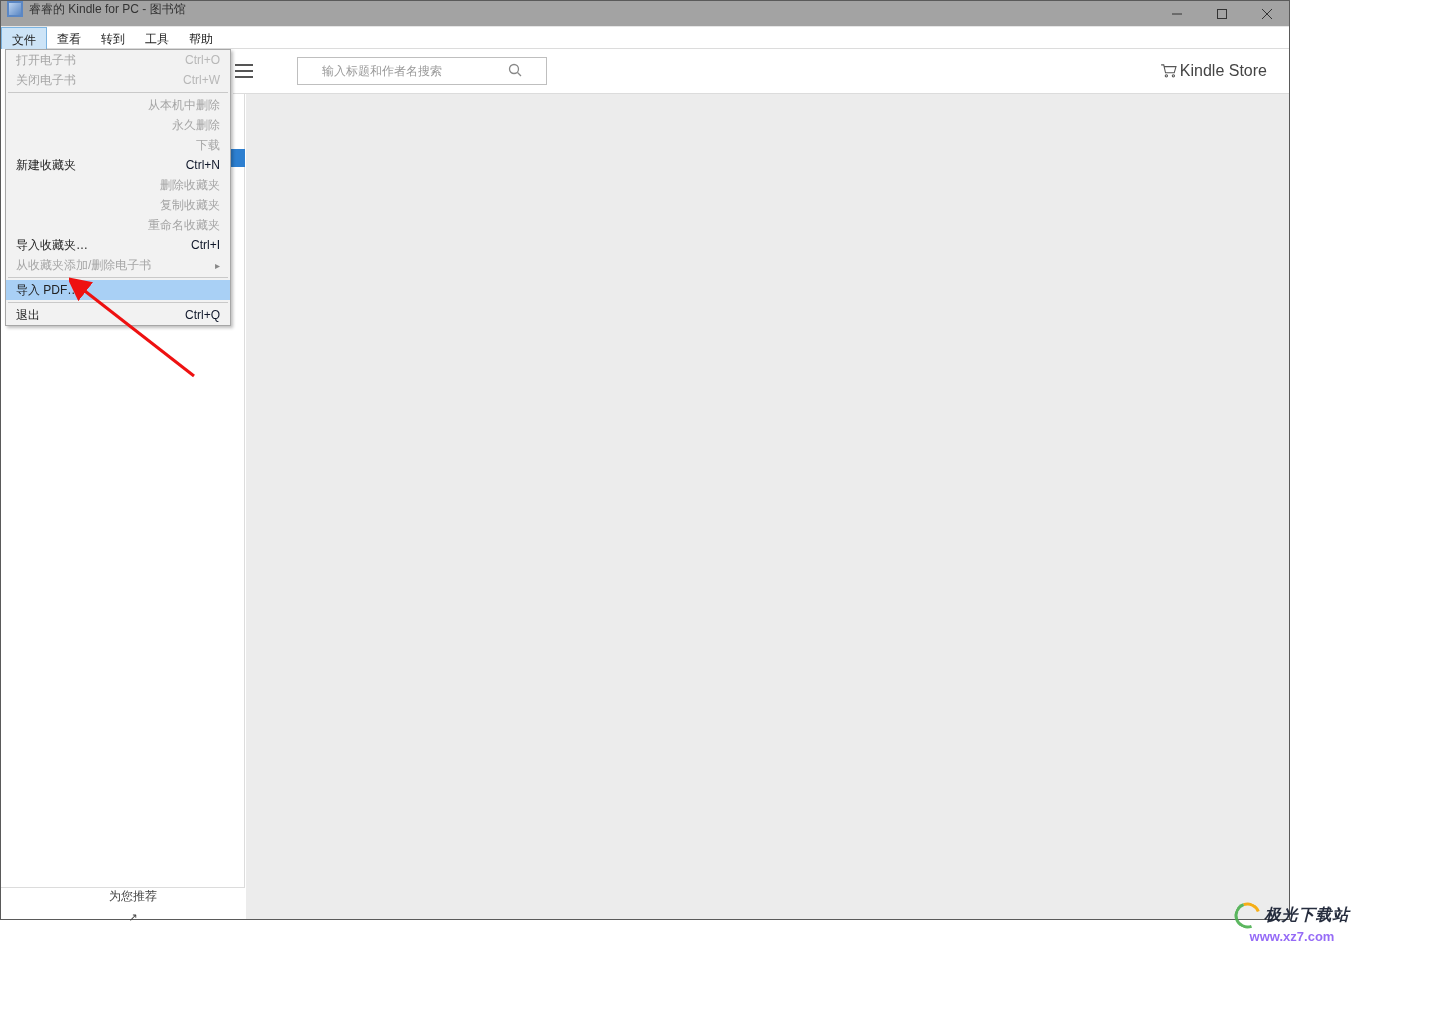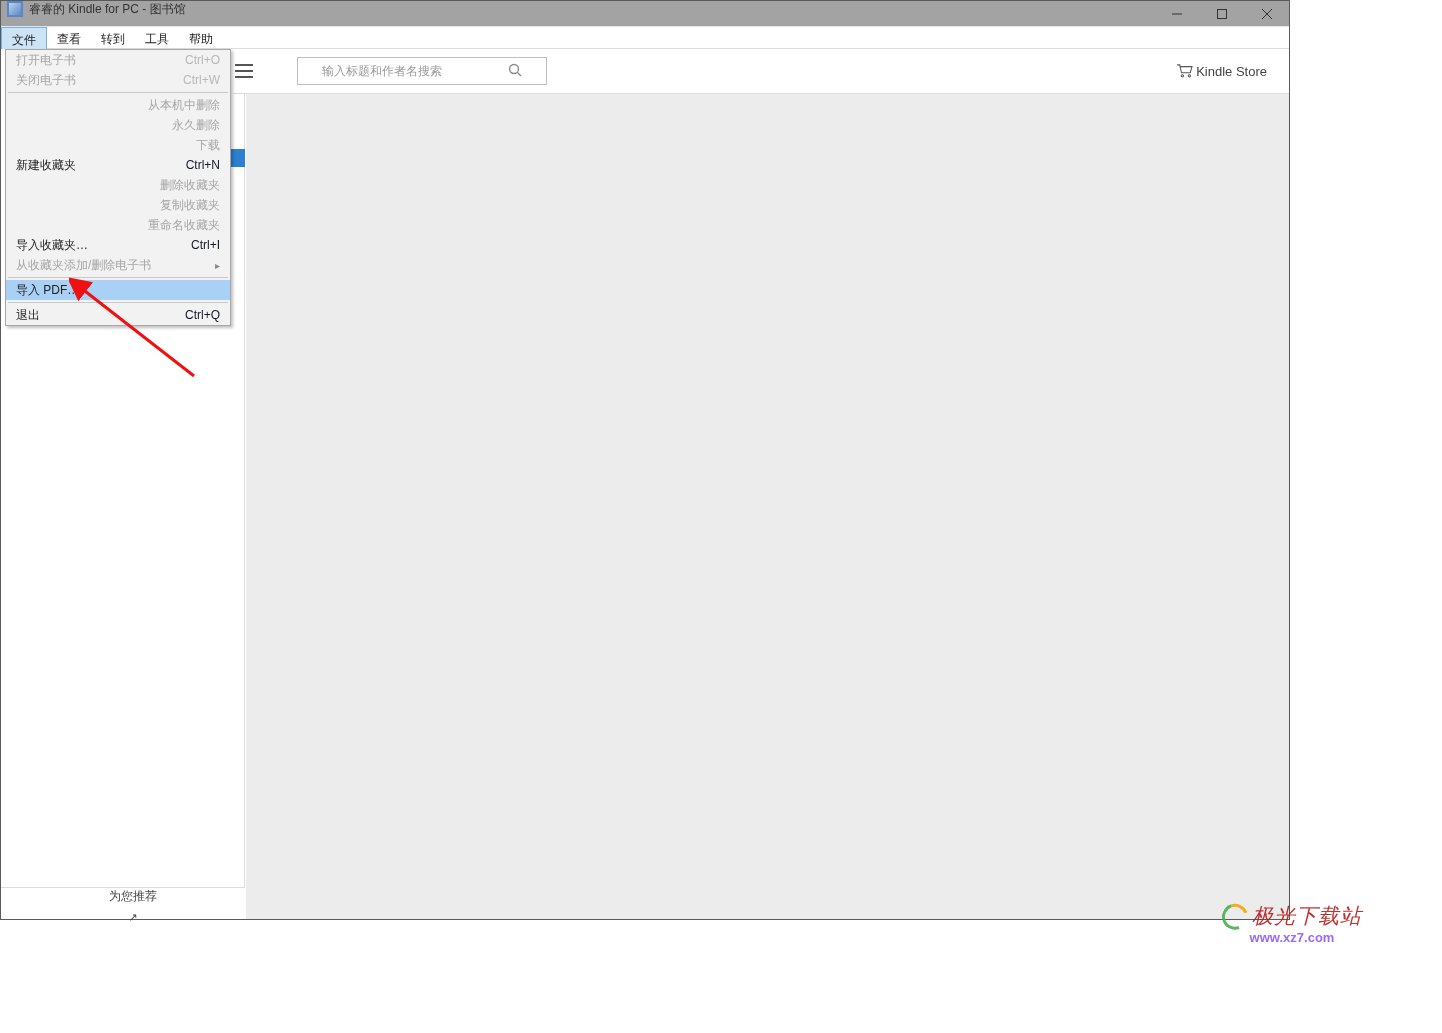--- a/index.html
+++ b/index.html
@@ -25,23 +25,23 @@
     position: absolute;
     right: 150px;
     bottom: 110px;
     transform: translate(50%, 50%);
     text-align: center;
     pointer-events: none;
     z-index: 50;
     opacity: 0.9;
   }
   .watermark .wm-line1 {
-    font-size: 21px;
-    font-weight: normal;
-    color: #b91c1c;
+    font-size: 16px;
+    font-weight: bold;
+    color: #0f172a;
     font-style: italic;
     letter-spacing: 1px;
   }
   .watermark .wm-line1 .swoosh {
     display: inline-block;
     width: 26px; height: 26px;
     border: 3px solid #4bb04f;
     border-right-color: transparent;
     border-top-color: #f7a800;
     border-radius: 50%;
@@ -191,21 +191,21 @@
   }
   .searchbox input::placeholder { color:#9a9a9a; }
   .searchbox .sicon { color:#888; font-size:14px; }
   .kindle-store {
     margin-left:auto;
     margin-right: 22px;
     display:flex;
     align-items:center;
     gap:2px;
     color:#444;
-    font-size:13px;
+    font-size:16px;
   }
   .cart-icon { width:18px; height:14px; }
   
   .sidebar {
     position:absolute;
     left:0;
     top: 48px;
     width: 244px;
     bottom: 32px;
     background:#fff;

